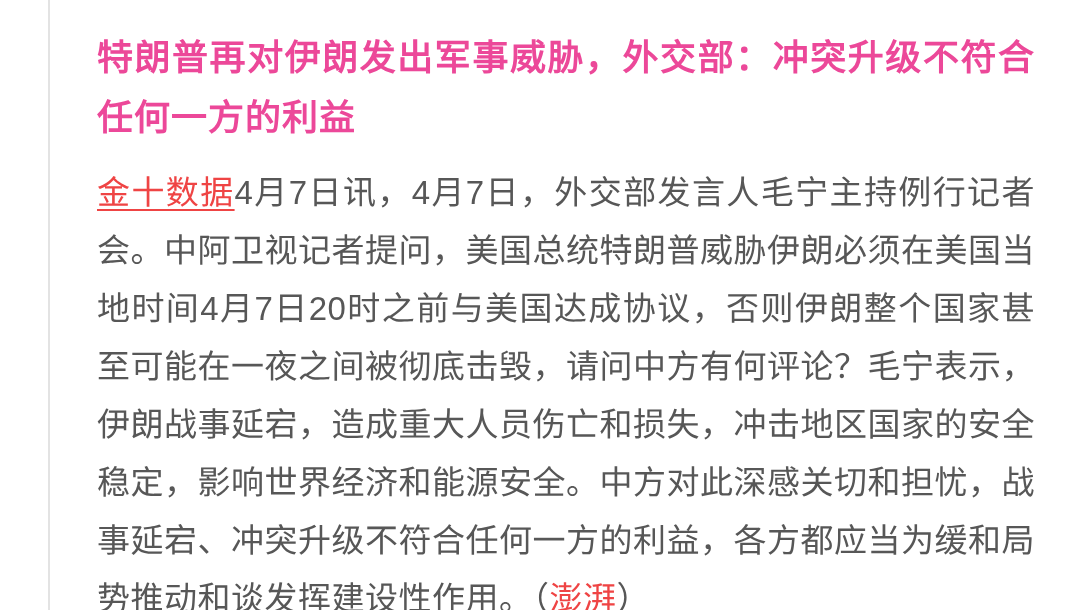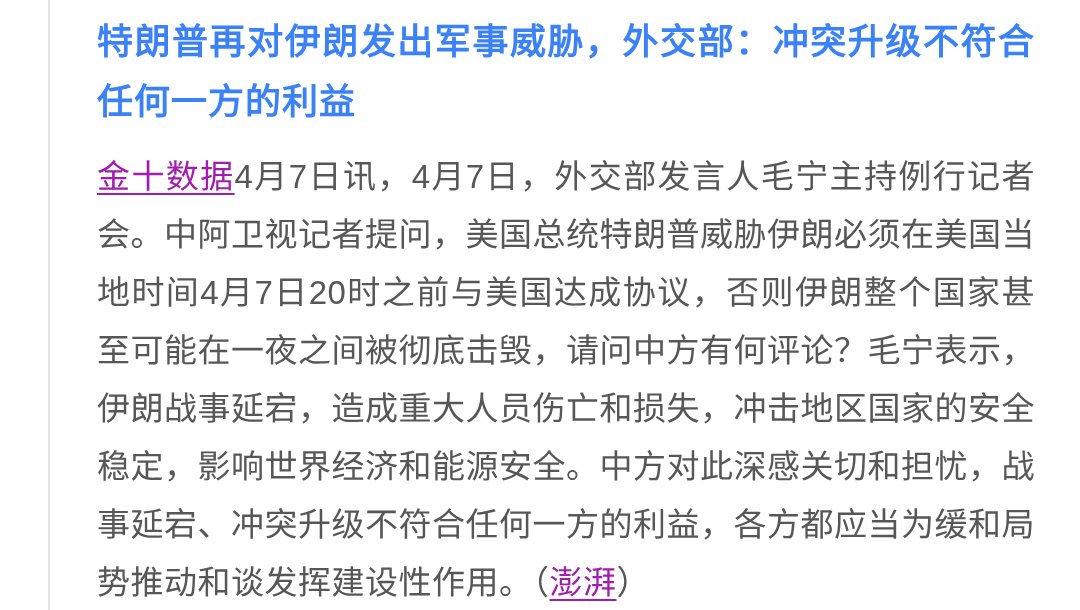--- a/index.html
+++ b/index.html
@@ -26,41 +26,41 @@
     background: #e3e3e3;
   }
   .article {
     position: absolute;
     left: 97px;
     top: 0;
     width: 938px;
   }
   .article-title {
     margin: 0;
-    padding-top: 12px;
+    padding-top: 28px;
     font-family: "Liberation Serif", "DejaVu Serif", serif;
     font-weight: 700;
     font-size: 36px;
     line-height: 60px;
     letter-spacing: 1px;
-    color: #3b82f6;
+    color: #ec4899;
     text-align: justify;
   }
   .article-body {
     margin: 0;
     padding-top: 16px;
     font-size: 33px;
     line-height: 58px;
     color: #575757;
     text-align: justify;
     text-justify: inter-ideograph;
     letter-spacing: 0.5px;
   }
   .inline-link {
-    color: #a21caf;
+    color: #ef4444;
     text-decoration: underline;
     text-underline-offset: 5px;
     text-decoration-thickness: 1.5px;
     cursor: pointer;
   }
 </style>
 </head>
 <body>
 
 <div class="page">

